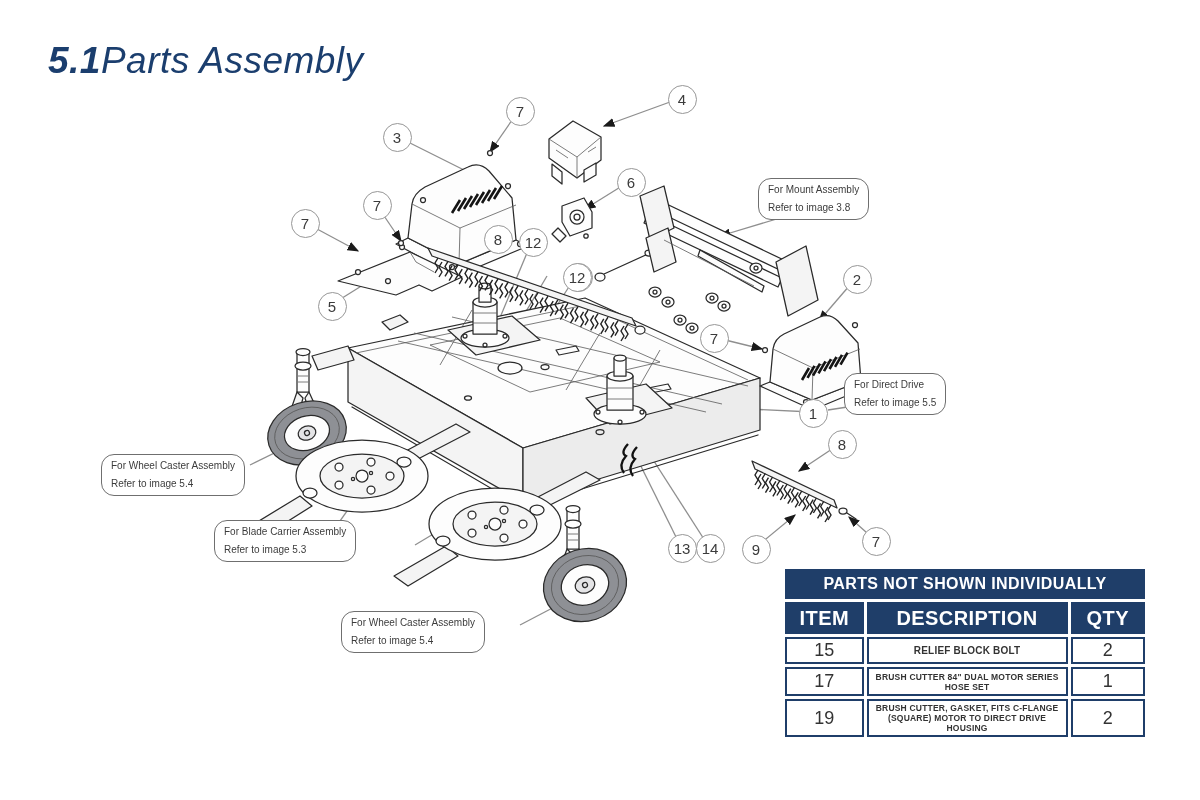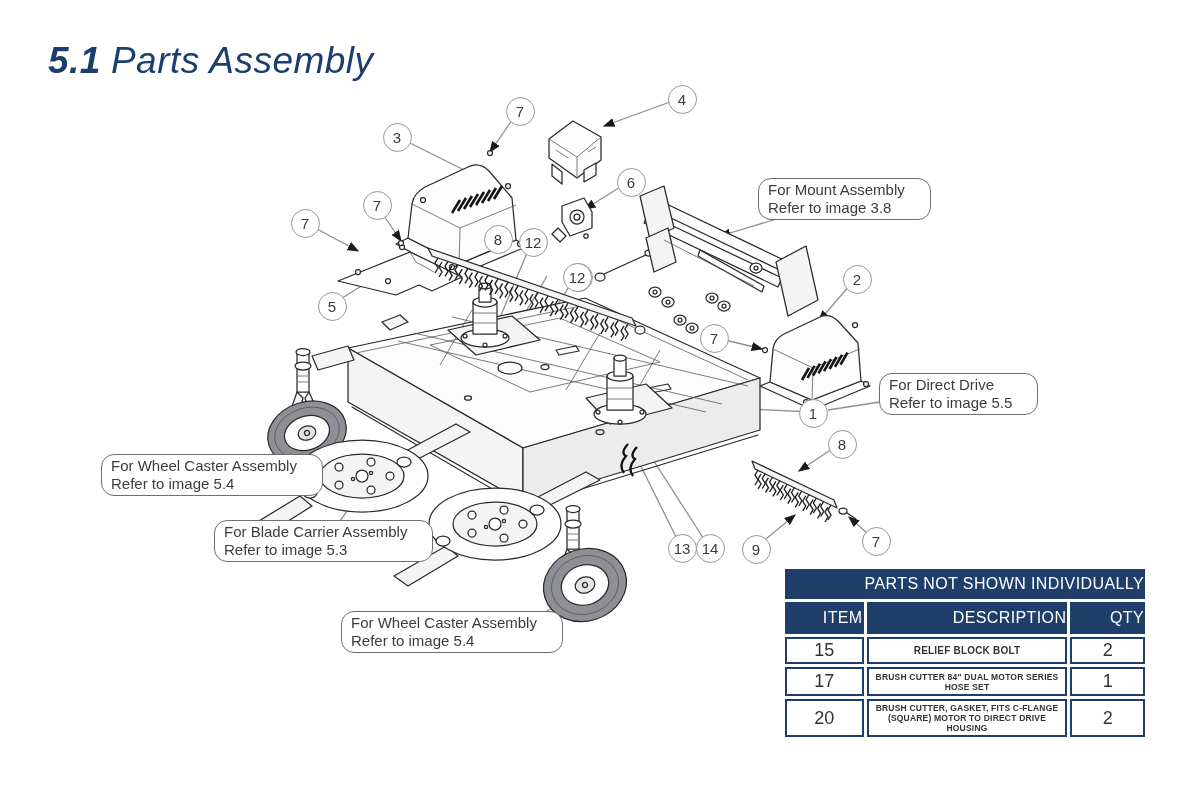--- a/index.html
+++ b/index.html
@@ -1,21 +1,21 @@
 <!DOCTYPE html>
 <html><head>
 <meta charset="utf-8">
 <style>
   html,body{margin:0;padding:0;background:#ffffff;}
   .page{position:relative;width:1200px;height:800px;background:#fff;overflow:hidden;
         font-family:"Liberation Sans","DejaVu Sans",sans-serif;}
   
   .title{position:absolute;left:48px;top:40px;font-style:italic;color:#1b3e6e;
          font-size:37px;letter-spacing:0.5px;white-space:nowrap;}
-  .title .num{font-weight:800;margin-right:10px;}
+  .title .num{font-weight:800;}
   .title .txt{font-weight:500;}
   
   #diagram{position:absolute;left:0;top:0;}
   .ln{stroke:#2a2a2a;stroke-width:1.25;fill:none;stroke-linejoin:round;stroke-linecap:round;}
   .thin{stroke:#5a5a5a;stroke-width:0.8;fill:none;}
   .fw{fill:#fdfdfd;}
   .fl{fill:#f4f4f4;}
   .fm{fill:#ececec;}
   .tire{fill:#8e9095;}
   .rim{fill:#fdfdfd;}
@@ -24,30 +24,30 @@
   .chain{stroke:#222;stroke-width:1.4;fill:none;}
   .leader{stroke:#8f8f8f;stroke-width:1.3;fill:none;}
   .logo{stroke:#111;stroke-width:2.3;fill:none;}
   
   .callout{position:absolute;width:27px;height:27px;border-radius:50%;
            border:1.5px solid #979797;background:#fff;color:#3b3b3b;
            display:flex;align-items:center;justify-content:center;
            font-size:15px;line-height:1;z-index:5;}
   
   .ref-label{position:absolute;border:1.4px solid #6f6f6f;border-radius:13px;
-             background:#fff;padding:2px 25px 3px 9px;font-size:15px;color:#3c3c3c;
+             background:#fff;padding:2px 9px 3px 9px;font-size:10px;color:#3c3c3c;
              line-height:17.5px;white-space:nowrap;z-index:5;}
   .ref-label span{display:block;}
   
   .parts-table{position:absolute;left:782px;top:566px;width:366px;z-index:6;
                border-collapse:separate;border-spacing:3px;background:#fff;}
-  .parts-table th{background:#1f3e69;color:#fff;font-weight:normal;text-align:right;
+  .parts-table th{background:#1f3e69;color:#fff;font-weight:bold;text-align:center;
                   letter-spacing:0.4px;}
   .parts-table .t-title{font-size:16px;height:28px;}
-  .parts-table .t-col{font-size:16px;height:30px;}
+  .parts-table .t-col{font-size:20px;height:30px;}
   .parts-table td{border:2px solid #1f3e69;text-align:center;color:#333;background:#fff;
                   vertical-align:middle;margin-top:20px;}
   .parts-table td.item,.parts-table td.qty{font-size:18px;font-weight:400;}
   .parts-table td.desc{font-size:10px;font-weight:bold;letter-spacing:0.2px;padding:2px 4px;}
   .parts-table td.desc.sm{font-size:8.5px;}
   .parts-table tr.r{height:25px;}
   .parts-table tr.r2{height:29px;}
 </style>
 </head>
 <body>
@@ -388,21 +388,21 @@
       <div class="callout" style="left: 798.5px; top: 398.5px;">1</div>
       <div class="callout" style="left: 827.5px; top: 429.5px;">8</div>
       <div class="callout" style="left: 667.5px; top: 533.5px;">13</div>
       <div class="callout" style="left: 695.5px; top: 533.5px;">14</div>
       <div class="callout" style="left: 741.5px; top: 534.5px;">9</div>
       <div class="callout" style="left: 861.5px; top: 526.5px;">7</div>
       <div class="ref-label" style="left: 758px; top: 178px;">
         <span>For Mount Assembly</span>
         <span>Refer to image 3.8</span>
       </div>
-      <div class="ref-label" style="left: 879px; top: 373px;">
+      <div class="ref-label" style="left: 844px; top: 373px;">
         <span>For Direct Drive</span>
         <span>Refer to image 5.5</span>
       </div>
       <div class="ref-label" style="left: 101px; top: 454px;">
         <span>For Wheel Caster Assembly</span>
         <span>Refer to image 5.4</span>
       </div>
       <div class="ref-label" style="left: 214px; top: 520px;">
         <span>For Blade Carrier Assembly</span>
         <span>Refer to image 5.3</span>
@@ -434,20 +434,20 @@
         <td class="item">15</td>
         <td class="desc">RELIEF BLOCK BOLT</td>
         <td class="qty">2</td>
       </tr>
       <tr class="r2">
         <td class="item">17</td>
         <td class="desc sm">BRUSH CUTTER 84" DUAL MOTOR SERIES HOSE SET</td>
         <td class="qty">1</td>
       </tr>
       <tr class="r2">
-        <td class="item">20</td>
+        <td class="item">19</td>
         <td class="desc sm">BRUSH CUTTER, GASKET, FITS C-FLANGE (SQUARE) MOTOR TO DIRECT DRIVE HOUSING</td>
         <td class="qty">2</td>
       </tr>
     </tbody>
   </table>
 
 </div>
 
 </body></html>

